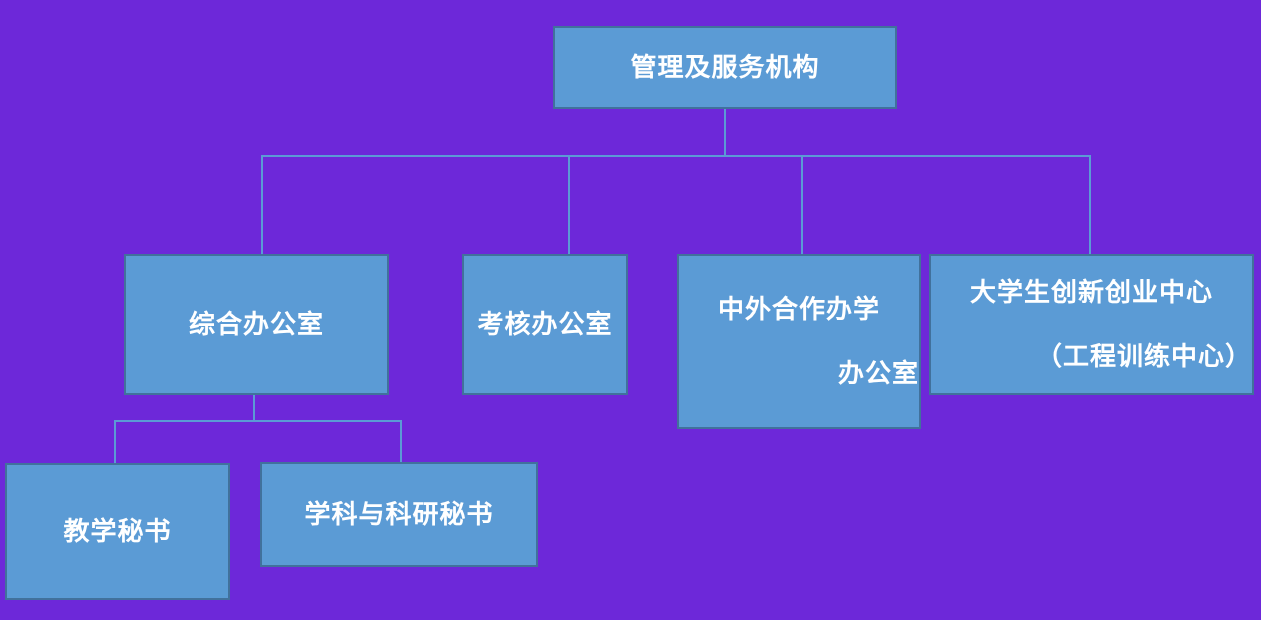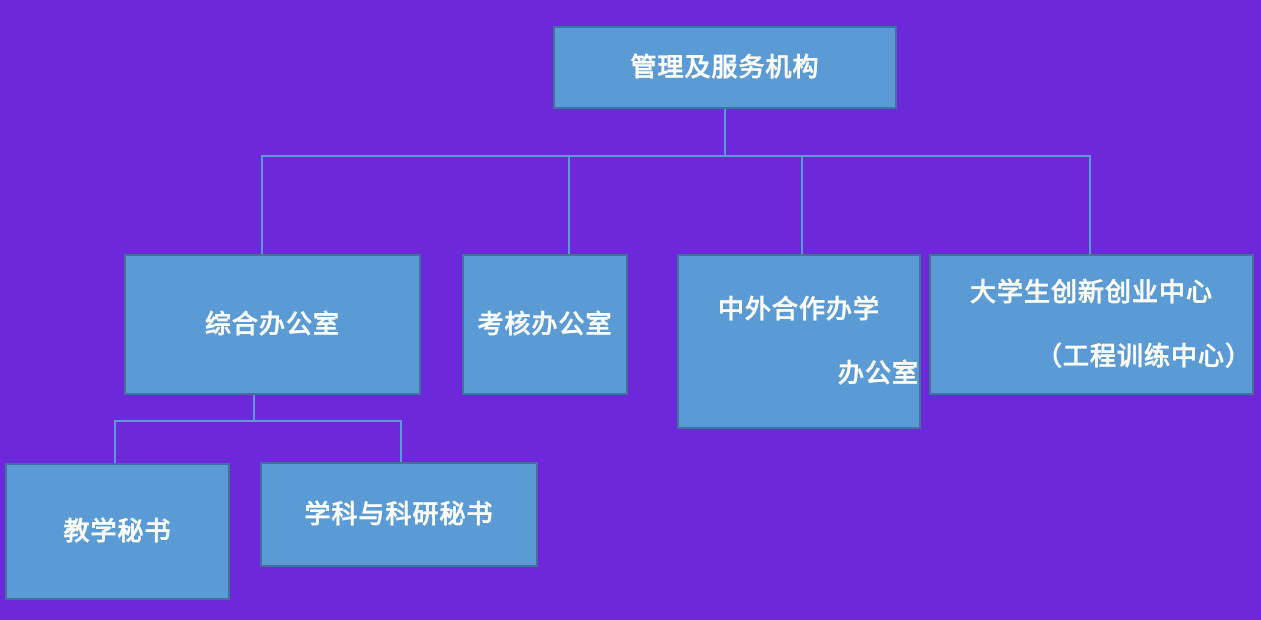--- a/index.html
+++ b/index.html
@@ -39,21 +39,21 @@
   .node .line2 {
     display: block;
     width: 100%;
     line-height: 1.05;
   }
   .node .line2 {
     margin-top: 36px;
     text-align: right;
   }
   .node-root            { left: 553px; top: 26px;  width: 344px; height: 83px;  font-size: 26px; }
-  .node-general-office  { left: 124px; top: 254px; width: 297px; height: 141px; font-size: 26px; text-align: center; }
+  .node-general-office  { left: 124px; top: 254px; width: 265px; height: 141px; font-size: 26px; text-align: center; }
   .node-assessment      { left: 462px; top: 254px; width: 166px; height: 141px; font-size: 26px; }
   .node-sino-foreign    { left: 677px; top: 254px; width: 244px; height: 175px; font-size: 26px; }
   .node-innovation      { left: 929px; top: 254px; width: 325px; height: 141px; font-size: 26px; }
   .node-teaching-sec    { left: 5px;   top: 463px; width: 225px; height: 137px; font-size: 26px; }
   .node-research-sec    { left: 260px; top: 462px; width: 278px; height: 105px; font-size: 26px; }
 
   .conn {
     position: absolute;
     background: #5B9BD5;
     z-index: 1;

